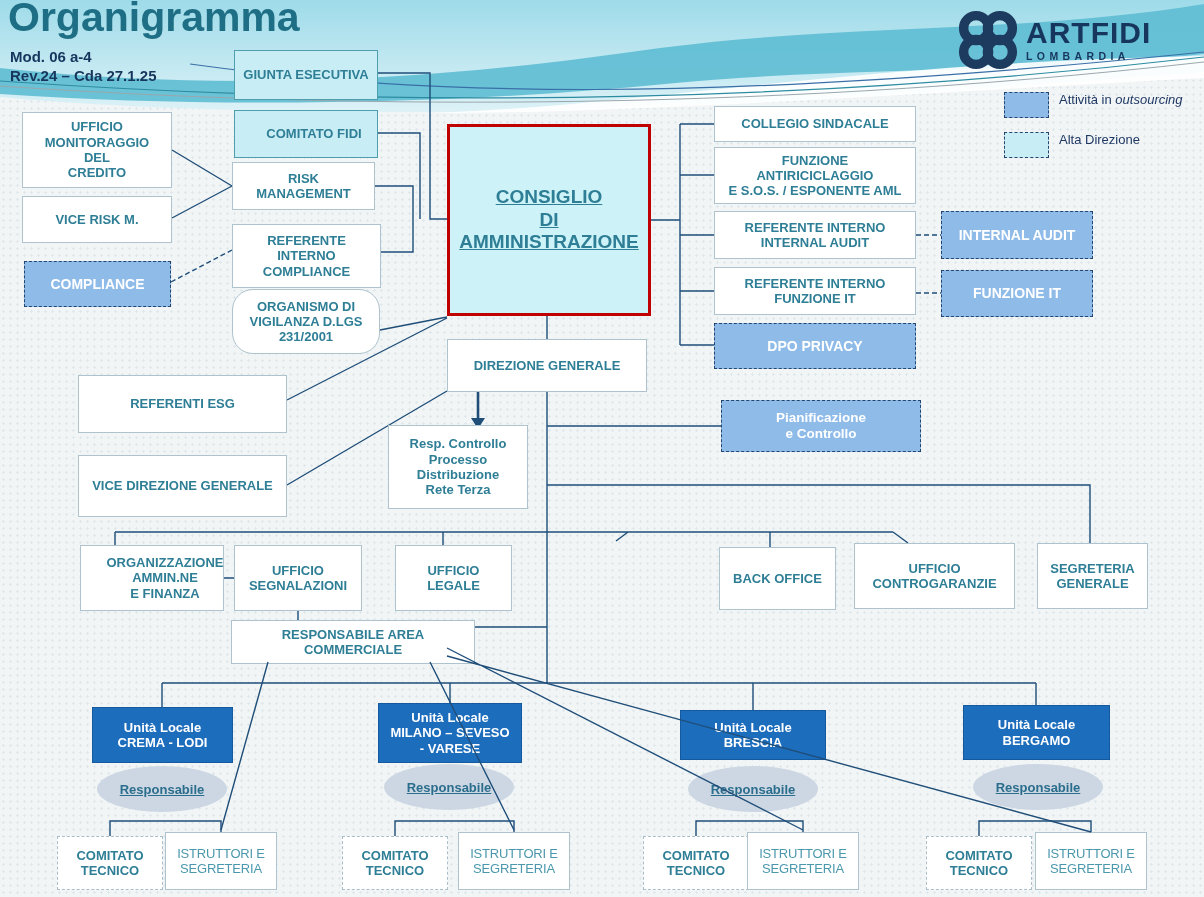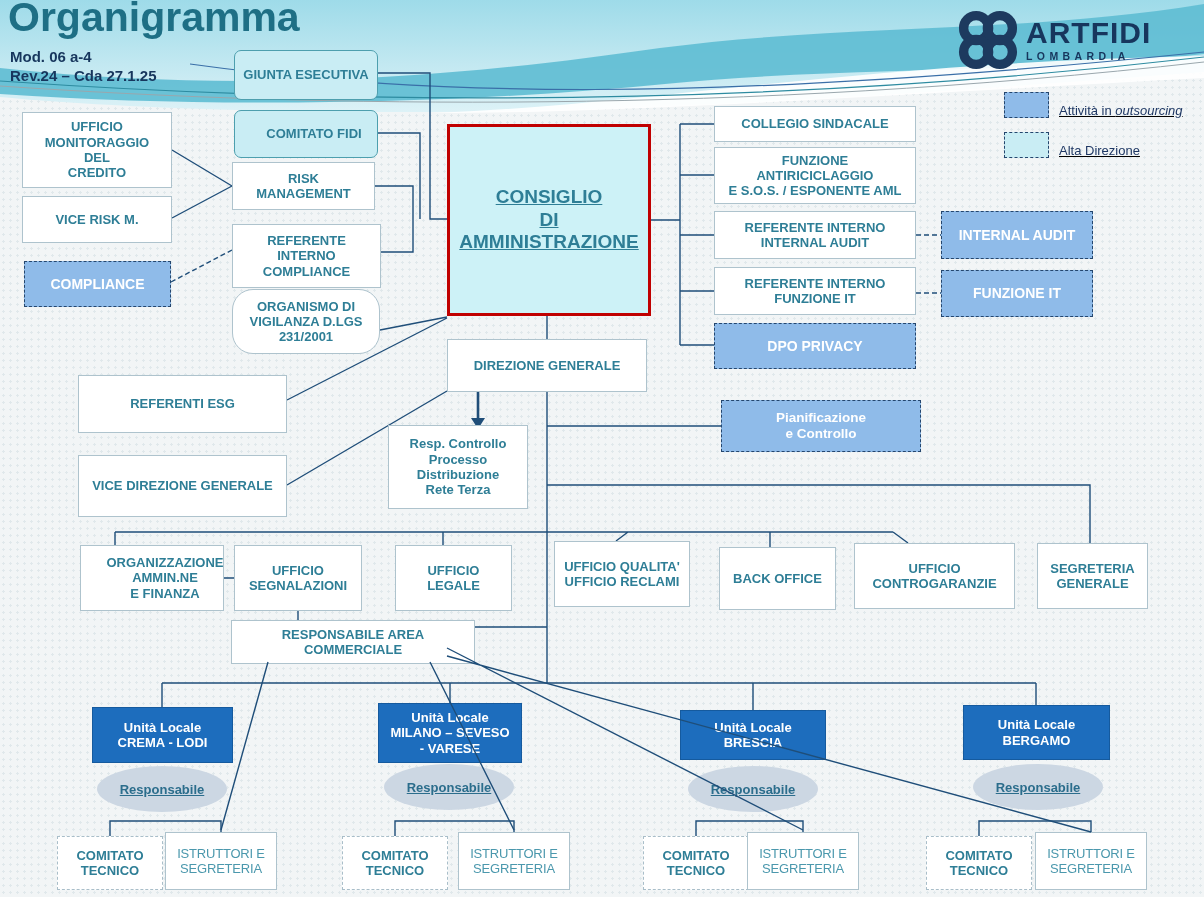--- a/index.html
+++ b/index.html
@@ -10,38 +10,38 @@
     background-image:radial-gradient(circle,#e0e8eb 1px,rgba(0,0,0,0) 1.2px);
     background-size:7px 7px;
   }
   svg{position:absolute;left:0;top:0;pointer-events:none;}
   .box{
     position:absolute;box-sizing:border-box;background:#fff;border:1px solid #aec3cd;
     display:flex;align-items:center;justify-content:center;text-align:center;
     color:#2e7e96;font-weight:bold;font-size:13px;line-height:1.18;white-space:pre-line;
     z-index:4;
   }
-  .cyan{background:#c9edf4;border-color:#4d9fae;border-radius:7px;}
+  .cyan{background:#c9edf4;border-color:#4d9fae;}
   .bigred{background:#cdf2f7;border:3px solid #c00000;text-decoration:underline;font-size:19px;}
   .outsrc{background:#8fbbe9;border:1.6px dashed #24466e;color:#fff;font-size:14px;}
   .unit{background:#1d6dbd;border:1px solid #155a9e;color:#fff;z-index:4;}
   .ellipse{
     position:absolute;box-sizing:border-box;background:#ccd7e3;border-radius:50%;
     display:flex;align-items:center;justify-content:center;text-align:center;
     color:#2b6d8c;font-weight:bold;font-size:13px;text-decoration:underline;z-index:4;
   }
   .comtec{border:1.4px dashed #a9bec9;}
   .istr{color:#4b98ad;font-weight:normal;letter-spacing:-0.2px;}
   .hdr-title{position:absolute;left:8px;top:-6px;font-size:41px;font-weight:bold;color:#1e6f85;z-index:3;}
   .hdr-mod{position:absolute;left:10px;top:48px;font-size:15px;font-weight:bold;color:#17365d;line-height:1.25;white-space:pre-line;z-index:3;}
   .logo-wrap{position:absolute;left:958px;top:10px;z-index:3;display:flex;align-items:flex-start;}
   .logo-text{margin-left:8px;margin-top:8px;}
   .logo-name{font-size:30px;font-weight:bold;color:#17365d;letter-spacing:1px;line-height:1;}
   .logo-sub{font-size:10.5px;font-weight:bold;color:#17365d;letter-spacing:4.4px;margin-top:2px;}
-  .legend-item{position:absolute;display:flex;align-items:flex-end;z-index:3;text-decoration:underline;}
+  .legend-item{position:absolute;display:flex;align-items:flex-start;z-index:3;}
   .legend-swatch{width:45px;height:26px;box-sizing:border-box;border:1.6px dashed #24466e;margin-right:10px;}
   .legend-label{font-size:13px;color:#1f3864;}
 </style>
 </head>
 <body>
 
 <div id="stage">
 
   <svg width="1204" height="130" viewBox="0 0 1204 130" style="z-index:1;">
     <defs>
@@ -165,22 +165,20 @@
 Distribuzione
 Rete Terza</div>
 
   <div class="box" style="left:80px;top:545px;width:144px;height:66px;padding-left:26px;">ORGANIZZAZIONE
 AMMIN.NE
 E FINANZA</div>
   <div class="box" style="left:234px;top:545px;width:128px;height:66px;">UFFICIO
 SEGNALAZIONI</div>
   <div class="box" style="left:395px;top:545px;width:117px;height:66px;">UFFICIO
 LEGALE</div>
-  <div class="box" style="left:554px;top:541px;width:136px;height:66px;">UFFICIO QUALITA'
-UFFICIO RECLAMI</div>
   <div class="box" style="left:719px;top:547px;width:117px;height:63px;">BACK OFFICE</div>
   <div class="box" style="left:854px;top:543px;width:161px;height:66px;">UFFICIO
 CONTROGARANZIE</div>
   <div class="box" style="left:1037px;top:543px;width:111px;height:66px;">SEGRETERIA
 GENERALE</div>
 
   <div class="box" style="left:203px;top:620px;width:244px;height:44px;margin-left:28px;">RESPONSABILE AREA
 COMMERCIALE</div>
 
   <div class="box unit" style="left:92px;top:707px;width:141px;height:56px;">Unità Locale

